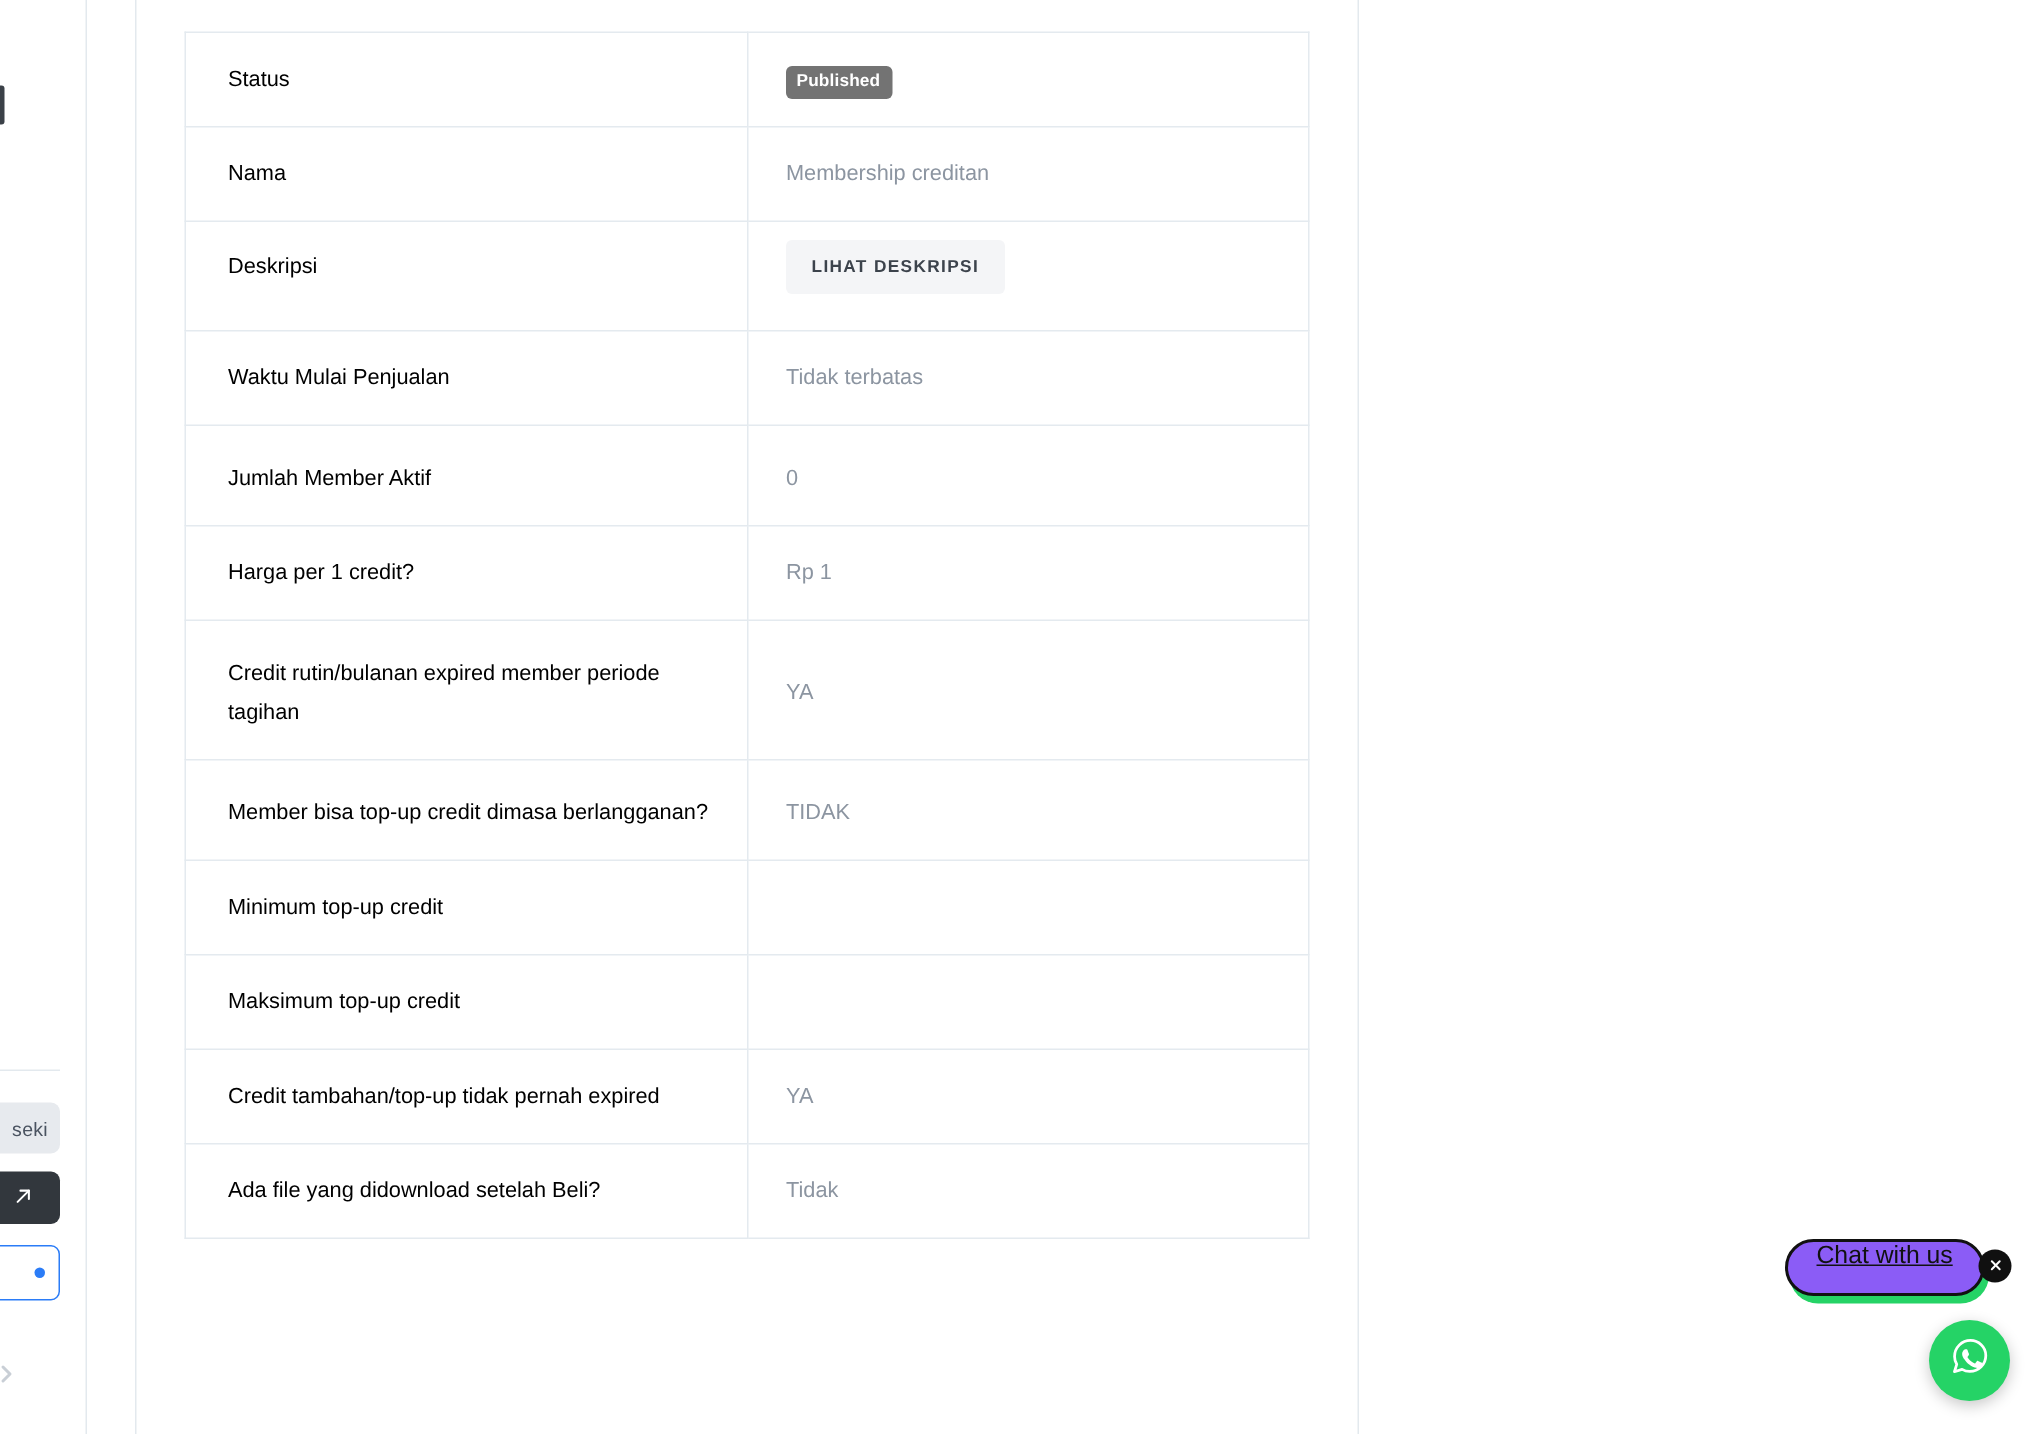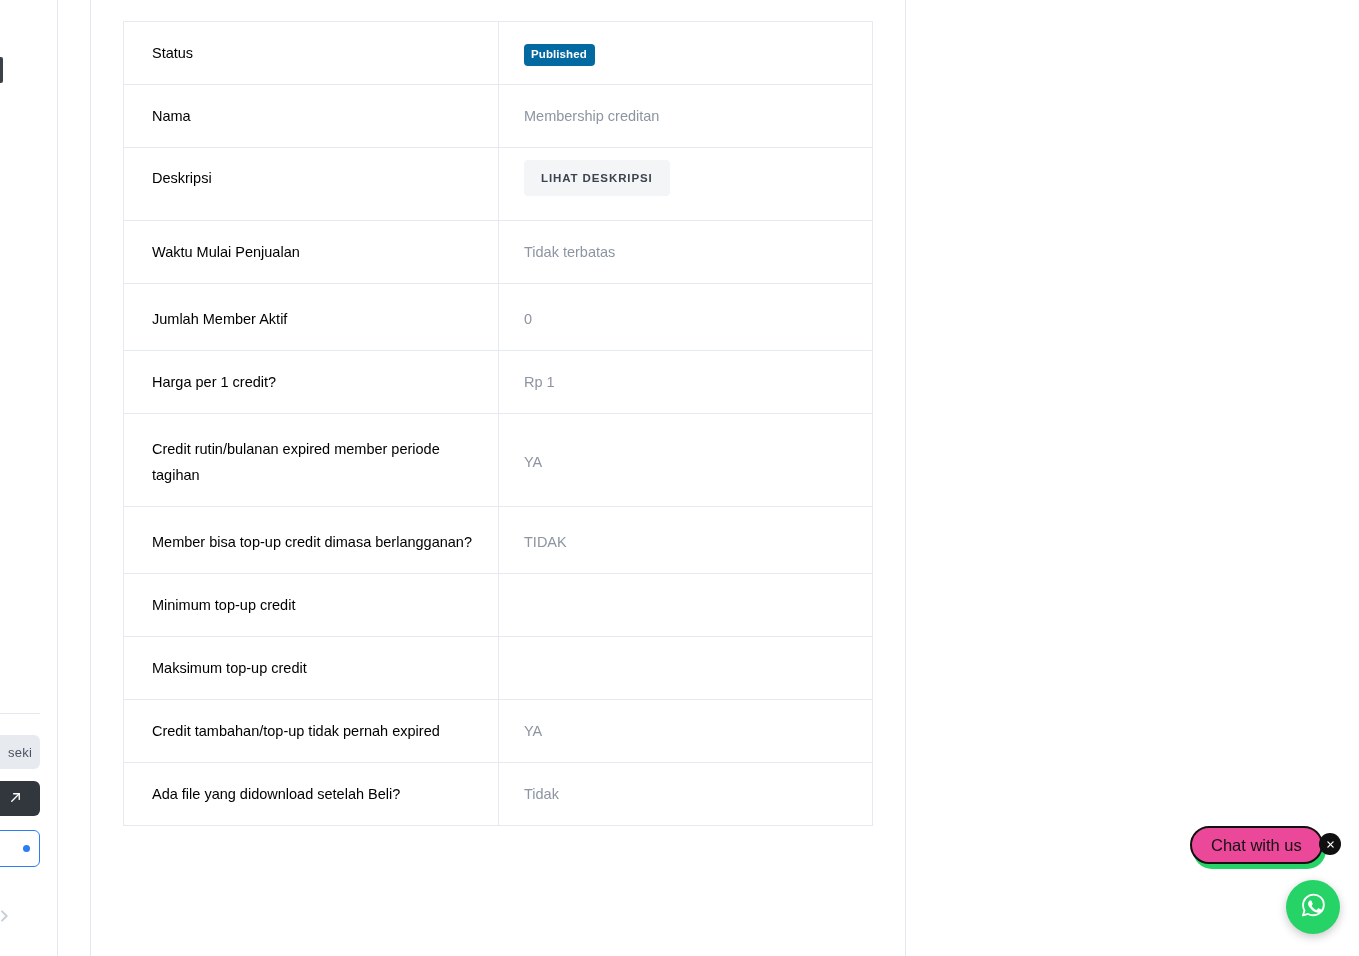--- a/index.html
+++ b/index.html
@@ -111,21 +111,21 @@
     font-size: 14.5px;
     line-height: 26px;
     color: #8c95a1;
   }
 
   tr.tall .cell-label, tr.tall .cell-value { padding-top: 12px; padding-bottom: 24px; }
   tr.tall2 .cell-label, tr.tall2 .cell-value { padding-top: 22px; }
 
   .badge {
     display: inline-block;
-    background: #0369a1;
+    background: #737373;
     color: #ffffff;
     font-size: 11.5px;
     font-weight: bold;
     line-height: 1;
     padding: 5px 8px 5px 7px;
     border-radius: 4px;
     letter-spacing: .1px;
   }
 
   .btn-ghost {
@@ -141,30 +141,30 @@
     padding: 12px 17px;
     cursor: pointer;
   }
 
   
   .chat-pill {
     position: absolute;
     left: 1190px; top: 826px;
     height: 38px;
     padding: 0 19px;
-    background: #ec4899;
+    background: #8b5cf6;
     border: 2px solid #111111;
     border-radius: 22px;
     display: flex;
-    align-items: center;
     font-size: 16.5px;
     color: #111111;
     box-shadow: 3px 5px 0 0 #25d366;
     cursor: pointer;
     white-space: nowrap;
+    text-decoration: underline;
   }
   .chat-close {
     position: absolute;
     left: 1319px; top: 833px;
     width: 22px; height: 22px;
     background: #101010;
     border-radius: 50%;
     display: flex;
     align-items: center;
     justify-content: center;

